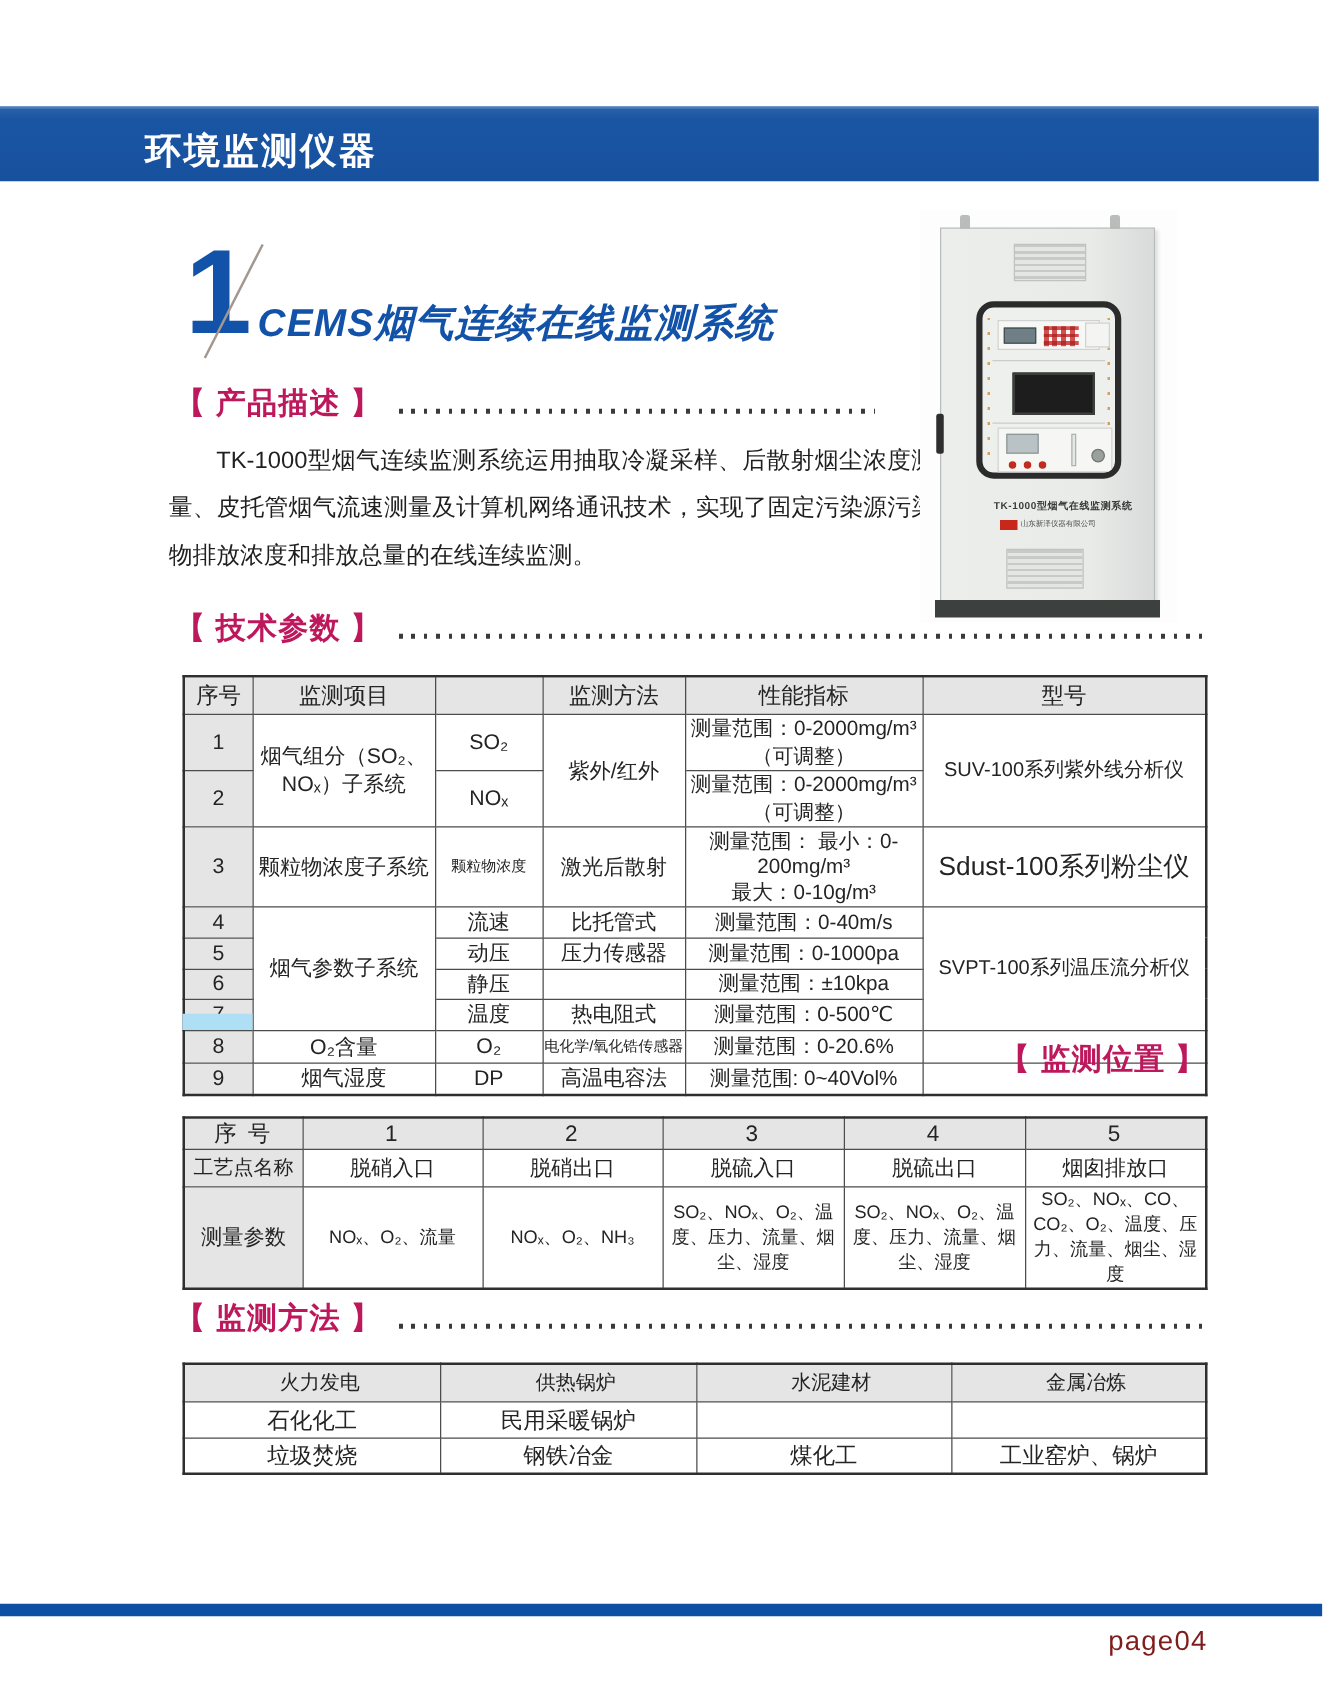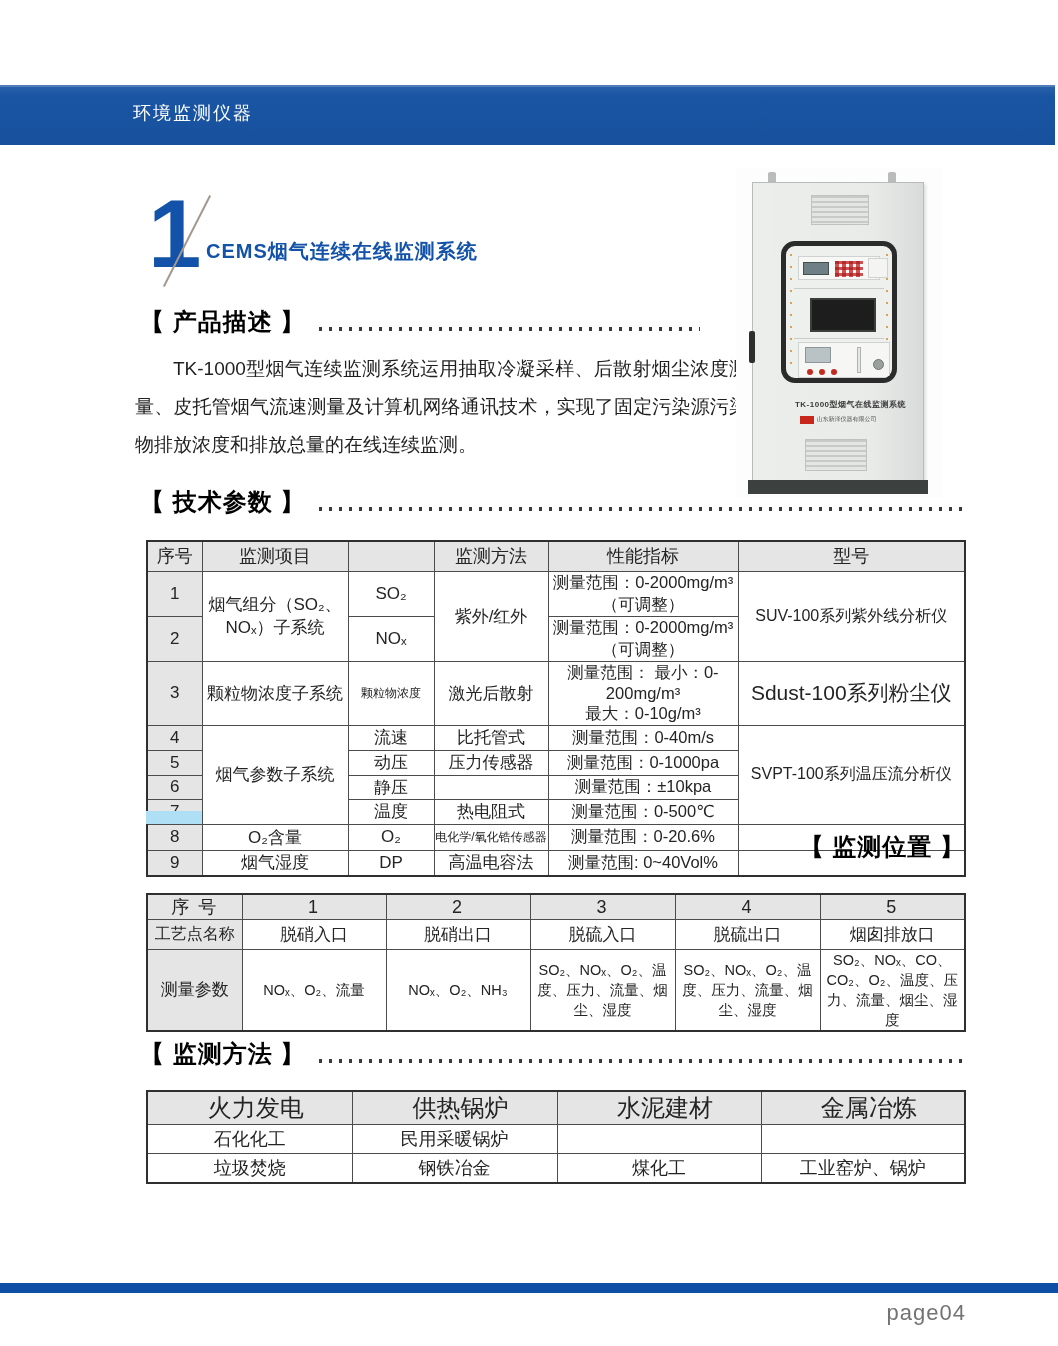--- a/index.html
+++ b/index.html
@@ -4,31 +4,31 @@
 <style>
   * { margin:0; padding:0; box-sizing:border-box; }
   html,body { background:#ffffff; }
   body { font-family:"Liberation Sans","DejaVu Sans",sans-serif; color:#252525; }
   .page { position:relative; width:1058px; height:1346px; background:#ffffff; overflow:hidden; margin:0 auto; }
 
   
   .topbar { position:absolute; left:0; right:3px; top:85px; height:60px;
             background:linear-gradient(#2b63ab 0%, #1a55a3 18%, #17519e 100%);
             box-shadow:inset 0 2px 0 rgba(255,255,255,0.18); }
-  .topbar-left { position:absolute; left:133px; top:16px; color:#ffffff; font-size:18px; font-weight:normal; letter-spacing:2px; }
+  .topbar-left { position:absolute; left:116px; top:16px; color:#ffffff; font-size:29px; font-weight:bold; letter-spacing:2px; }
   .topbar-right { position:absolute; right:72px; top:16px; color:#ffffff; font-size:23px; font-weight:bold; letter-spacing:1px; }
 
   
   .big-number { position:absolute; left:148px; top:186px; font-size:96px; font-weight:bold; color:#1252a8; line-height:1; }
   .slash { position:absolute; left:186px; top:190px; width:2px; height:102px; background:#a29890; transform:rotate(27deg); }
-  .main-title { position:absolute; left:206px; top:238px; font-size:20px; font-weight:bold; color:#1252a8; letter-spacing:1px; }
+  .main-title { position:absolute; left:206px; top:238px; font-size:31px; font-weight:bold; color:#1252a8; letter-spacing:1px;font-style:italic; }
 
   
   .sec-heading { position:absolute; left:140px; display:flex; align-items:flex-end; }
-  .sec-heading .label { color:#000000; font-size:24px; font-weight:bold; letter-spacing:1px; white-space:nowrap; }
+  .sec-heading .label { color:#be185d; font-size:24px; font-weight:bold; letter-spacing:1px; white-space:nowrap; }
   .sec-heading .dots { flex:1; height:4px; margin:0 0 7px 14px;
         background-image:repeating-linear-gradient(to right,#3a3a3a 0 3px,transparent 3px 10px); }
   #h-desc { top:306px; width:560px; }
   #h-tech { top:486px; width:825px; }
   #h-pos  { top:831px; width:825px;flex-direction:column; }
   #h-ind  { top:1038px; width:825px; }
 
   
   .desc-text { position:absolute; left:135px; top:350px; width:613px; font-size:19px; line-height:38px;
                text-align:justify; text-indent:2em; color:#1f1f1f; }
@@ -90,26 +90,26 @@
   #pos-table { top:893px; }
   #pos-table table { width:818px; }
   #pos-table th { font-size:18px; letter-spacing:2px; }
   #pos-table td { font-size:17px; }
   #pos-table .params td, #pos-table .params th { font-size:14.5px; line-height:20px; letter-spacing:0; }
   #pos-table .params th { font-size:17px; }
 
   
   #ind-table { top:1090px; }
   #ind-table table { width:818px; }
-  #ind-table th { font-size:24px; height:30px;padding-left:12px; }
+  #ind-table th { font-size:16px; height:30px;padding-left:12px; }
   #ind-table td { font-size:18px; height:29px; }
 
   
   .footer-line { position:absolute; left:0; right:0; top:1283px; height:10px; background:#0d4fa4; }
-  .page-label { position:absolute; right:92px; top:1300px; font-size:22px; color:#737373; letter-spacing:1px; }
+  .page-label { position:absolute; right:92px; top:1300px; font-size:22px; color:#7f1d1d; letter-spacing:1px; }
 </style>
 </head>
 <body>
 
 <div class="page">
 
   <div class="topbar">
     <div class="topbar-left">环境监测仪器</div>
   </div>
 

